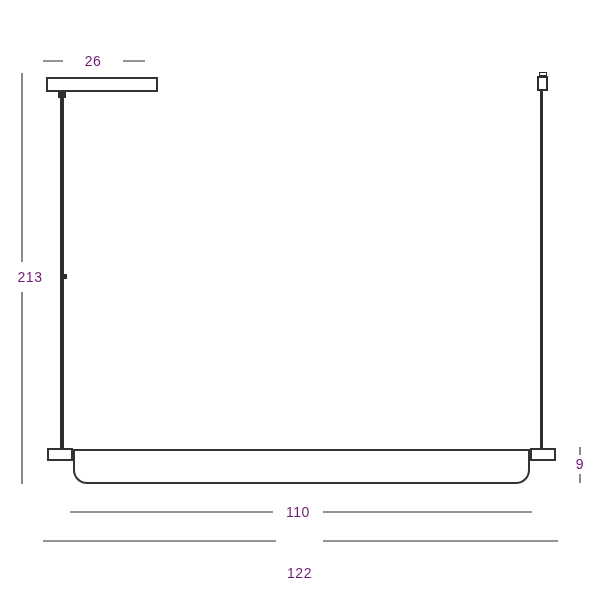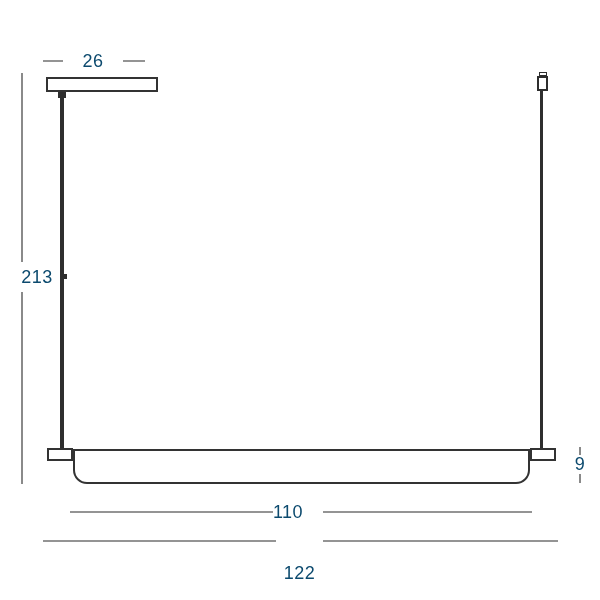--- a/index.html
+++ b/index.html
@@ -54,31 +54,31 @@
   .dim9-bottom  { left: 579px; top: 474px; height: 9px; }
 
   .dim110-left  { left: 70px;  top: 511px; width: 203px; }
   .dim110-right { left: 323px; top: 511px; width: 209px; }
 
   .dim122-left  { left: 43px;  top: 540px; width: 233px; }
   .dim122-right { left: 323px; top: 540px; width: 235px; }
 
   
   .dim-label {
-    color: #0c4a6e;
-    font-size: 18px;
+    color: #701a75;
+    font-size: 14px;
     line-height: 16px;
     text-align: center;
     letter-spacing: 0.5px;
     white-space: nowrap;
   }
   .label-26  { left: 63px;  top: 53px;  width: 60px; }
-  .label-213 { left: 18px;   top: 269px; width: 38px; }
+  .label-213 { left: 11px;   top: 269px; width: 38px; }
   .label-9   { left: 572px; top: 456px; width: 16px; }
-  .label-110 { left: 263px; top: 504px; width: 50px; text-align: center; }
+  .label-110 { left: 273px; top: 504px; width: 50px; text-align: center; }
   .label-122 { left: 276px; top: 533px; width: 47px; margin-top: 32px; }
 </style>
 </head>
 <body>
 
 <div class="canvas">
 
   <div class="abs outline canopy"></div>
   <div class="abs rod-stub"></div>
   <div class="abs rod"></div>

